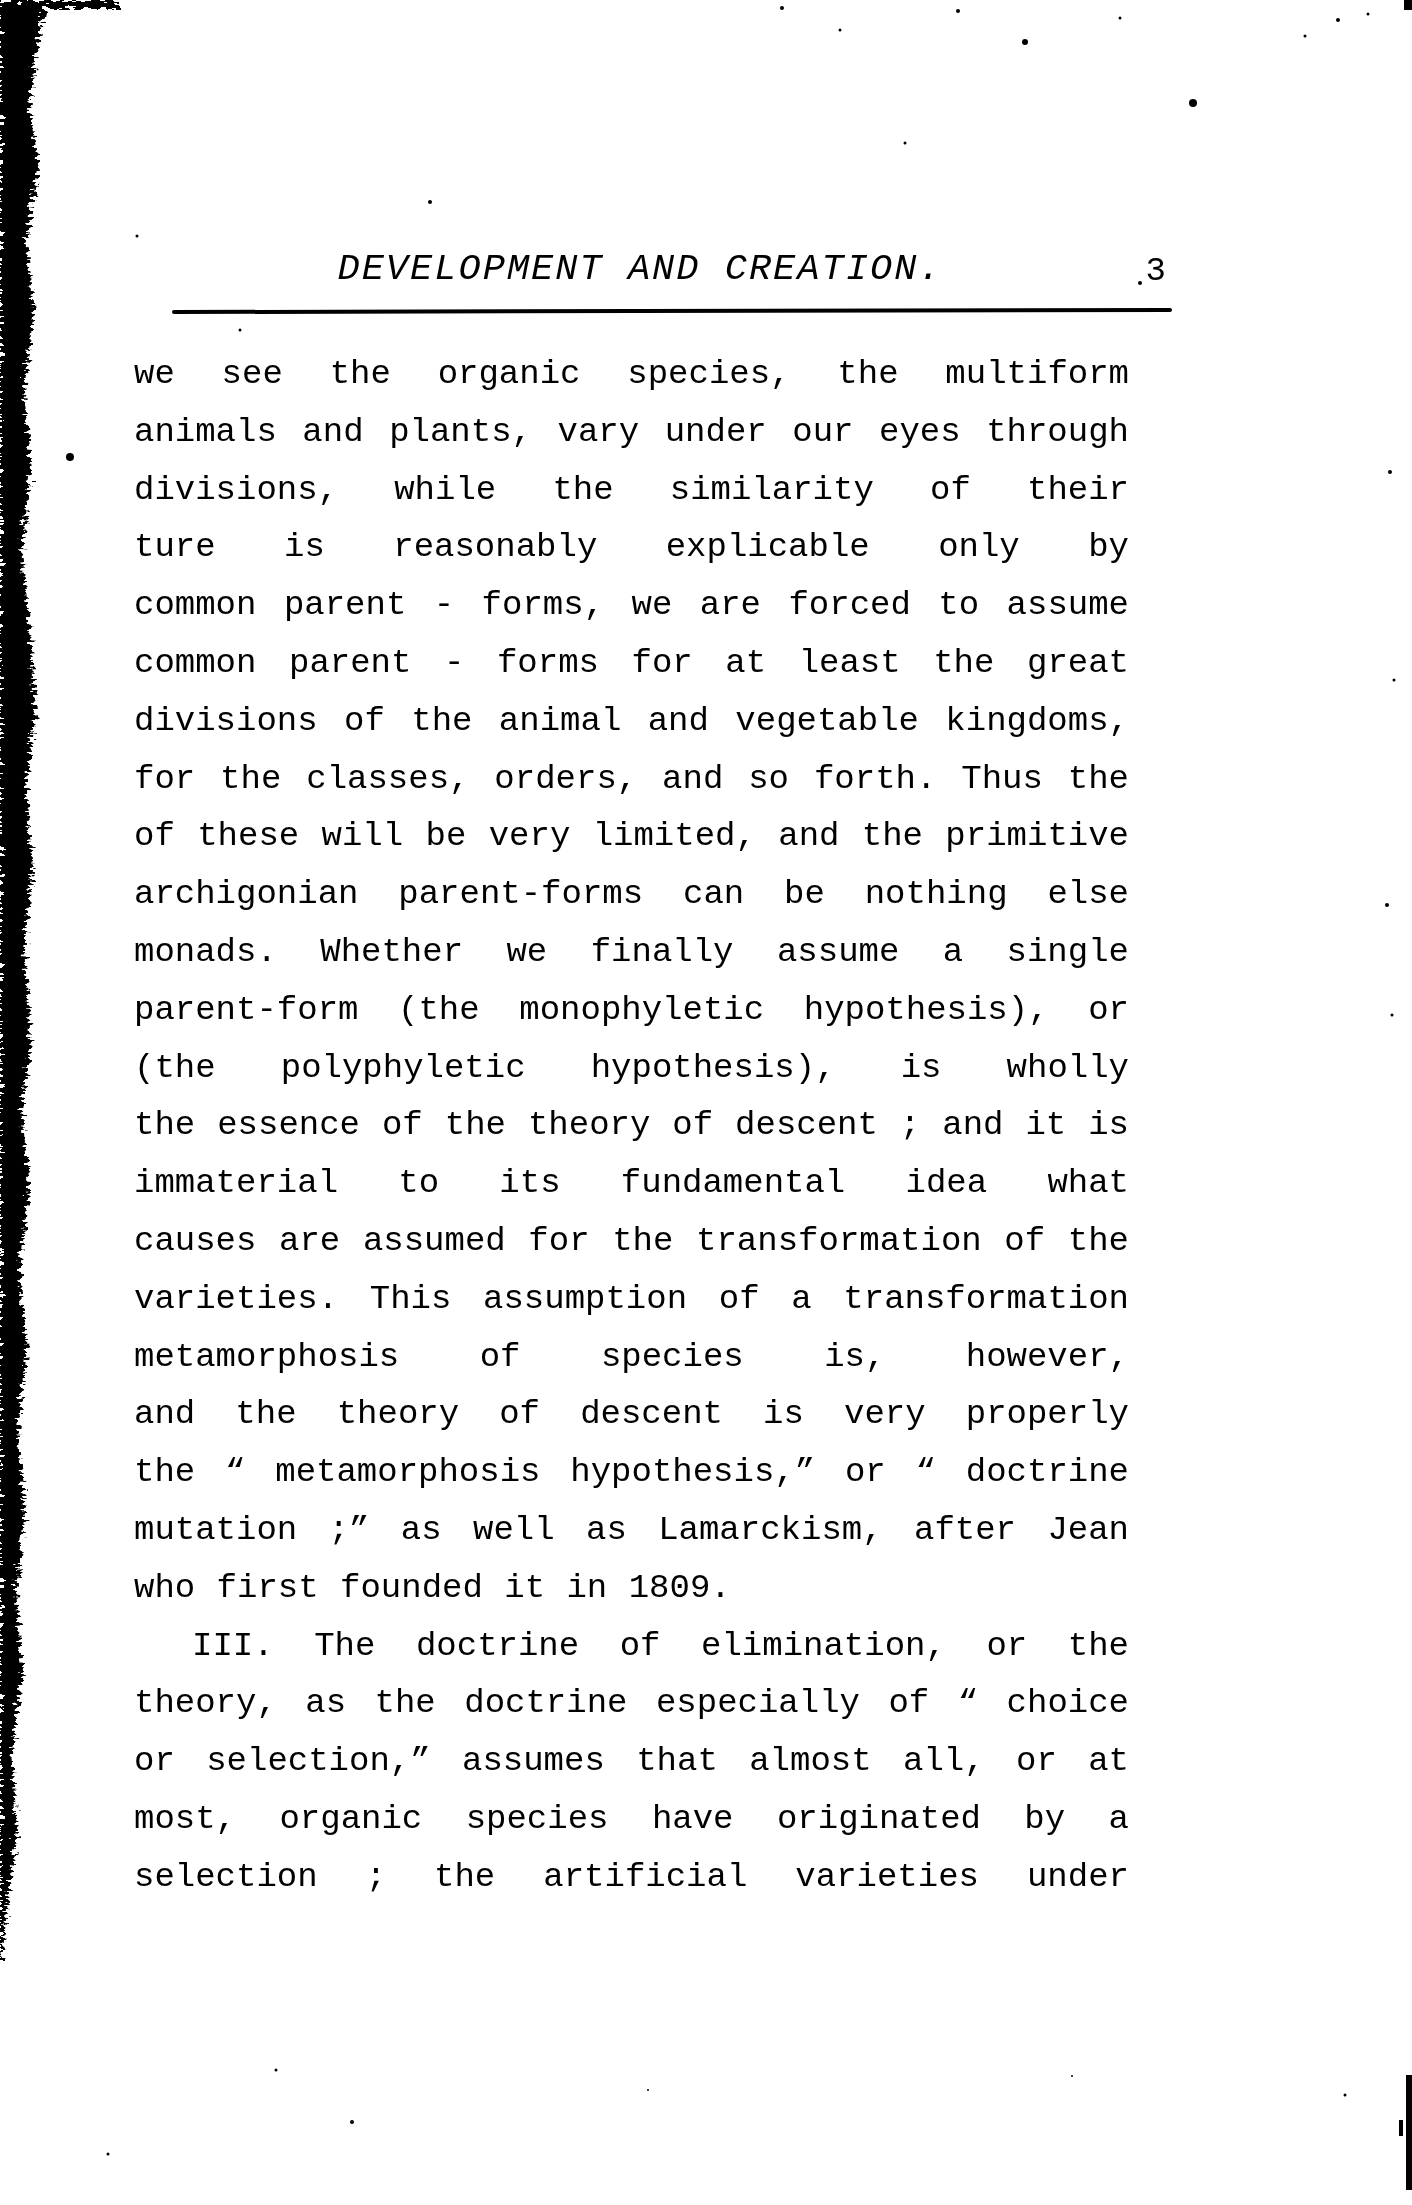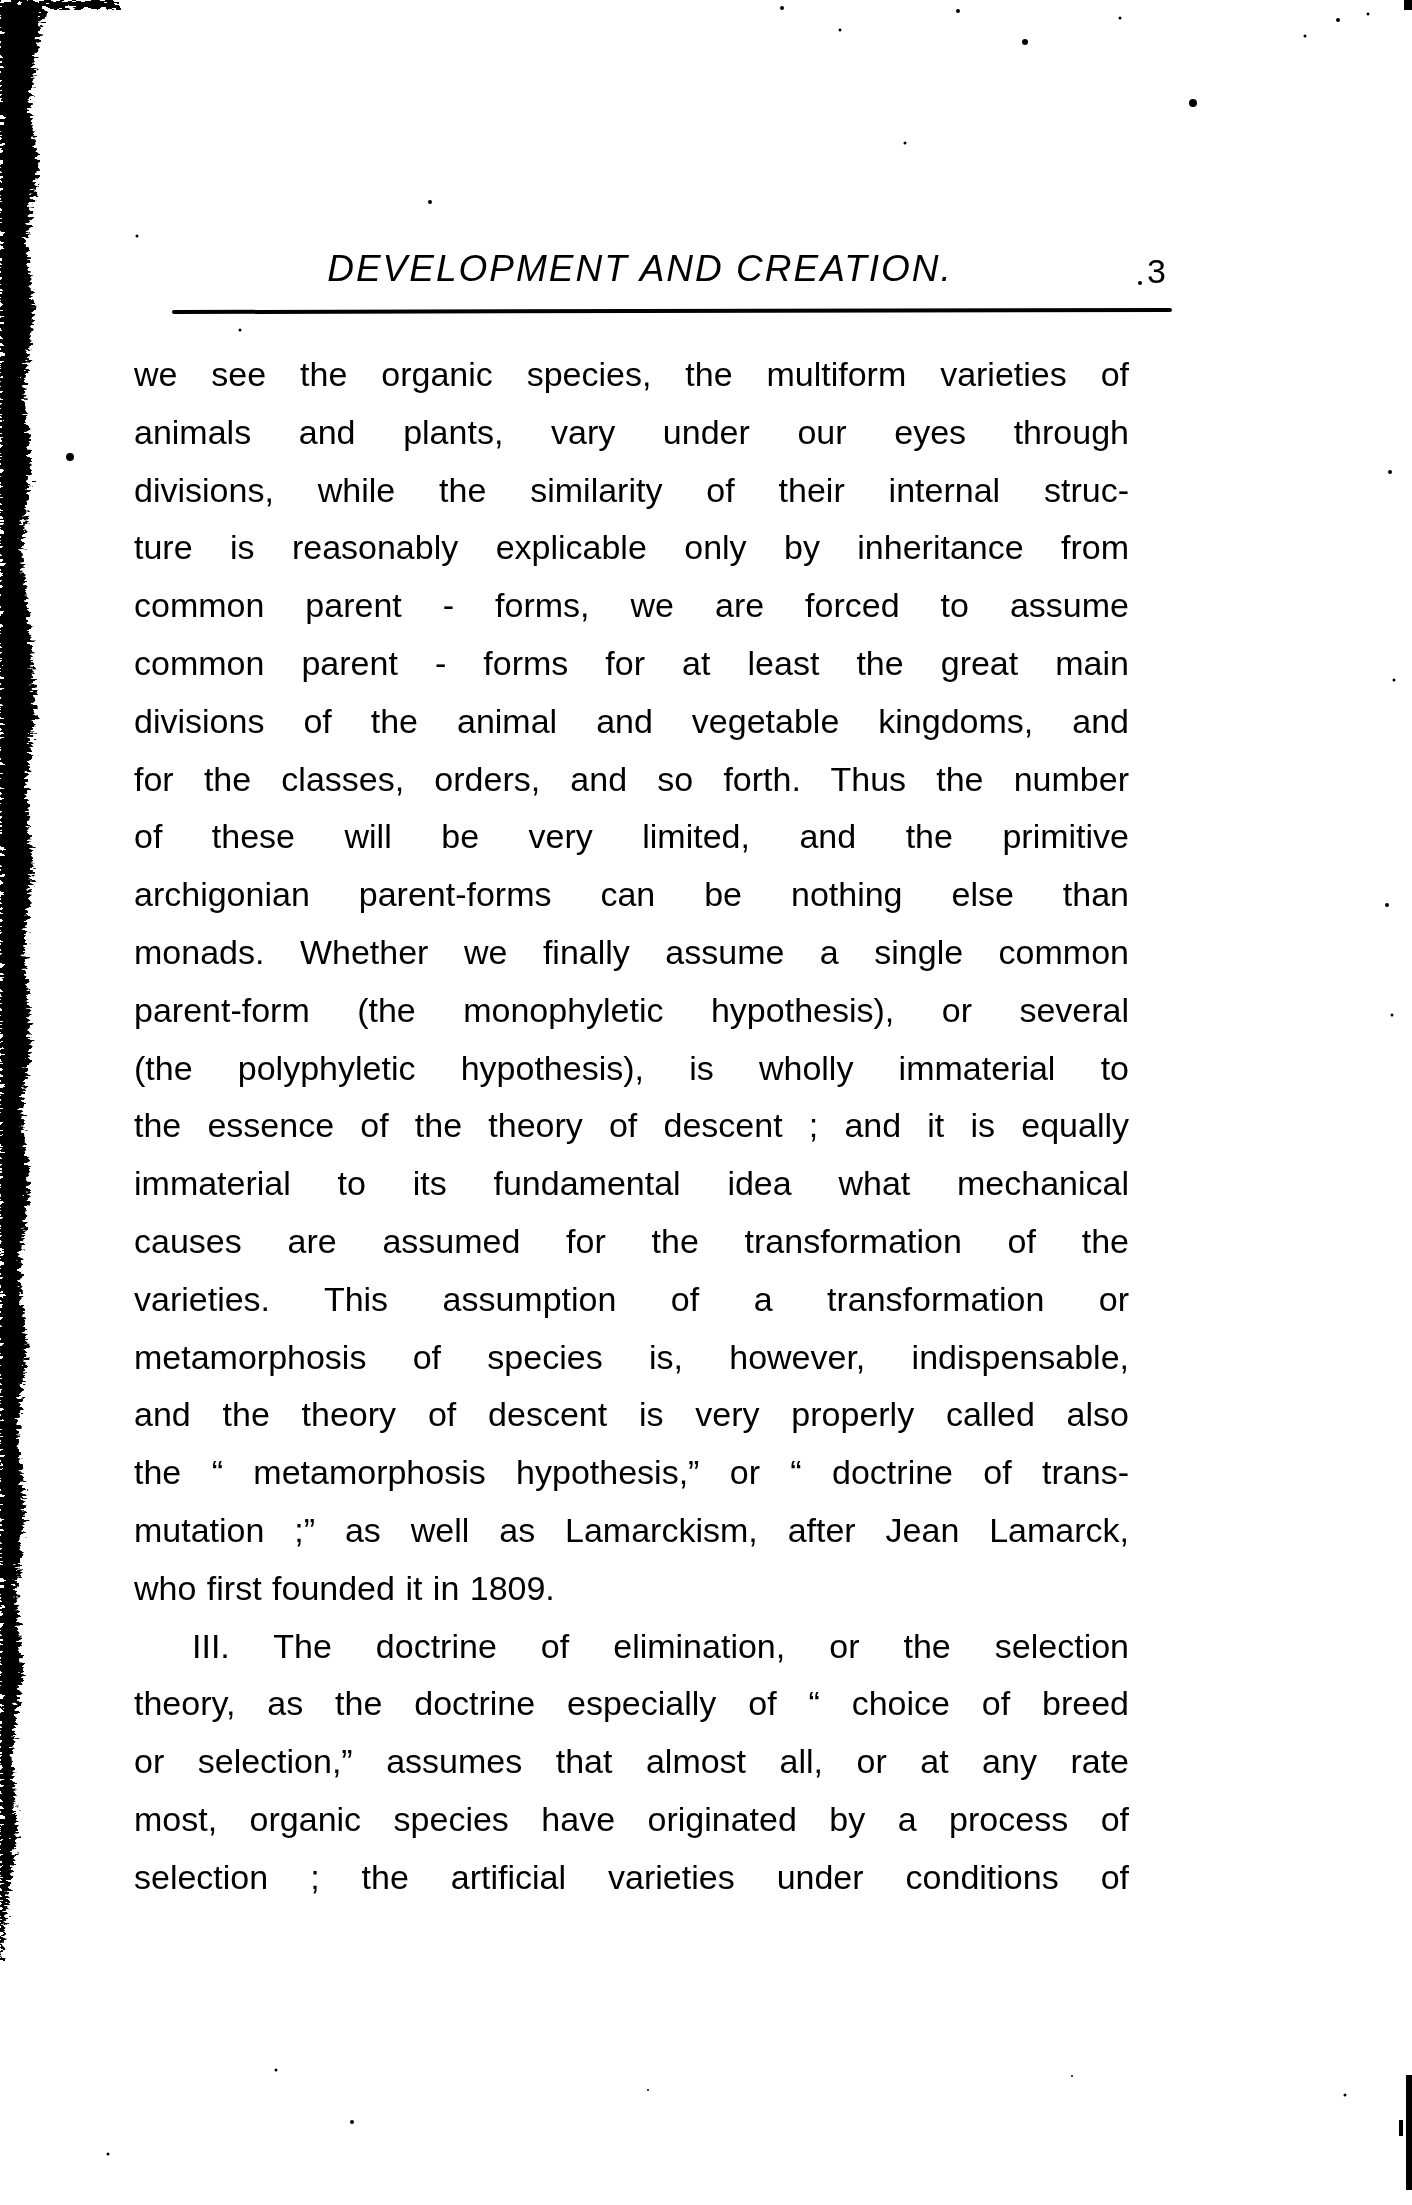--- a/index.html
+++ b/index.html
@@ -2,21 +2,21 @@
 <html><head>
 <meta charset="utf-8">
 <style>
   html, body { margin: 0; padding: 0; background: #ffffff; }
   .page {
     position: relative;
     width: 1412px;
     height: 2205px;
     background: #ffffff;
     overflow: hidden;
-    font-family: Liberation Sans, sans-serif;
+    font-family: Liberation Mono, monospace;
     color: #000000;
   }
   
   .header-row {
     position: absolute;
     left: 170px;
     top: 248px;
     width: 1000px;
     height: 52px;
   }

